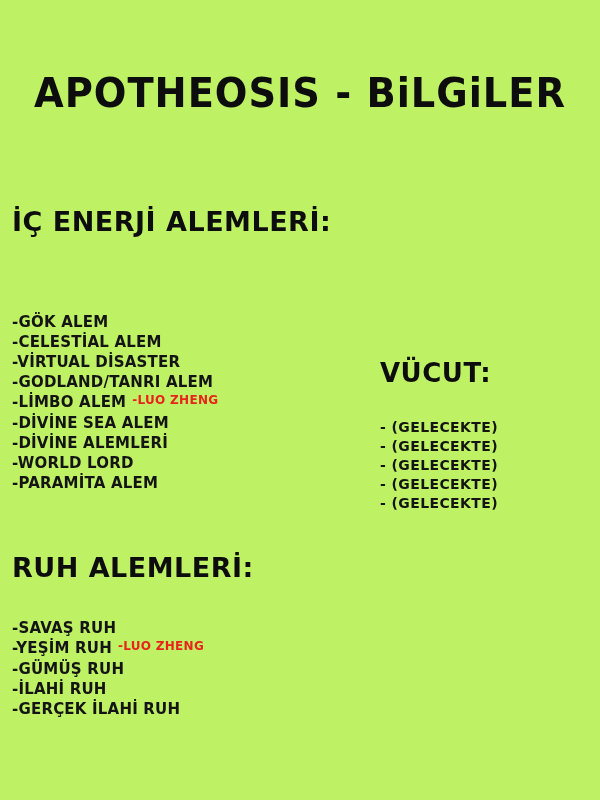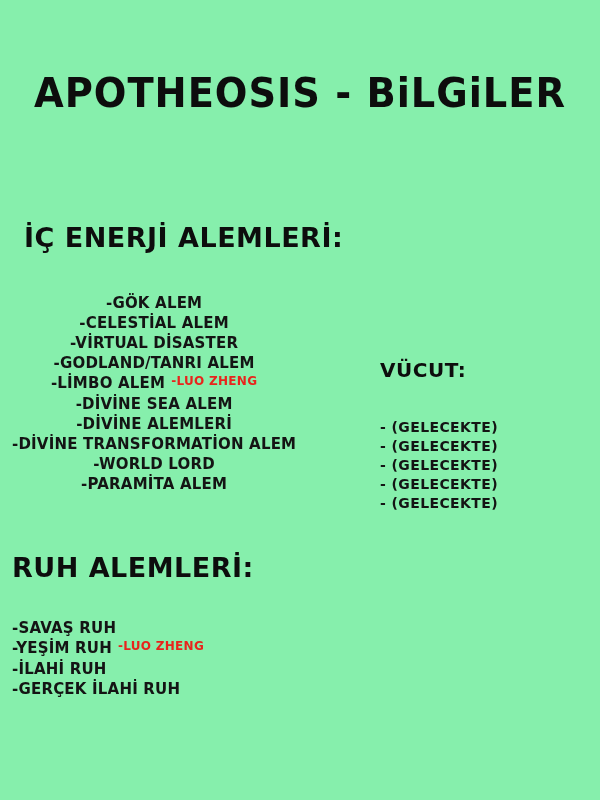--- a/index.html
+++ b/index.html
@@ -12,21 +12,21 @@
     height: 800px;
     position: relative;
     font-family: "DejaVu Sans", sans-serif;
     color: #111111;
     overflow: hidden;
   }
 
   .page {
     position: absolute;
     inset: 0;
-    background: #86efac;
+    background: #bef264;
   }
 
   .title {
     position: absolute;
     top: 70px;
     left: 0;
     width: 600px;
     text-align: center;
     font-family: "DejaVu Sans", sans-serif;
     font-weight: bold;
@@ -41,57 +41,55 @@
     position: absolute;
     font-family: "DejaVu Sans", sans-serif;
     font-weight: bold;
     font-size: 27px;
     letter-spacing: 0.5px;
     color: #0d0d0d;
     white-space: nowrap;
   }
 
   #heading-inner {
-    top: 222px;
+    top: 206px;
     left: 12px;
-    margin-left: 12px;
   }
 
   #heading-soul {
     top: 552px;
     left: 12px;
   }
 
   #heading-body {
     top: 358px;
     left: 380px;
-    font-size: 20px;
+    font-size: 26px;
   }
 
   .list {
     position: absolute;
     margin: 0;
     padding: 0;
     list-style: none;
   }
 
   .list li {
     font-family: "DejaVu Sans", sans-serif;
     font-weight: bold;
     font-size: 15px;
     line-height: 20px;
     color: #141414;
     white-space: nowrap;
     letter-spacing: 0.2px;
   }
 
   #list-inner {
-    top: 293px;
+    top: 312px;
     left: 12px;
-    text-align: center;
   }
 
   #list-soul {
     top: 618px;
     left: 12px;
   }
 
   #list-body {
     top: 418px;
     left: 380px;
@@ -124,37 +122,37 @@
   <div class="section-heading" id="heading-inner">İÇ ENERJİ ALEMLERİ:</div>
 
   <ul class="list" id="list-inner">
     <li><span>-GÖK ALEM</span></li>
     <li><span>-CELESTİAL ALEM</span></li>
     <li><span>-VİRTUAL DİSASTER</span></li>
     <li><span>-GODLAND/TANRI ALEM</span></li>
     <li><span>-LİMBO ALEM</span><span class="note">-LUO ZHENG</span></li>
     <li><span>-DİVİNE SEA ALEM</span></li>
     <li><span>-DİVİNE ALEMLERİ</span></li>
-    <li><span>-DİVİNE TRANSFORMATİON ALEM</span></li>
     <li><span>-WORLD LORD</span></li>
     <li><span>-PARAMİTA ALEM</span></li>
   </ul>
 
   <div class="section-heading" id="heading-body">VÜCUT:</div>
 
   <ul class="list" id="list-body">
     <li><span>- (GELECEKTE)</span></li>
     <li><span>- (GELECEKTE)</span></li>
     <li><span>- (GELECEKTE)</span></li>
     <li><span>- (GELECEKTE)</span></li>
     <li><span>- (GELECEKTE)</span></li>
   </ul>
 
   <div class="section-heading" id="heading-soul">RUH ALEMLERİ:</div>
 
   <ul class="list" id="list-soul">
     <li><span>-SAVAŞ RUH</span></li>
     <li><span>-YEŞİM RUH</span><span class="note">-LUO ZHENG</span></li>
+    <li><span>-GÜMÜŞ RUH</span></li>
     <li><span>-İLAHİ RUH</span></li>
     <li><span>-GERÇEK İLAHİ RUH</span></li>
   </ul>
 
 </div>
 
 </body></html>

